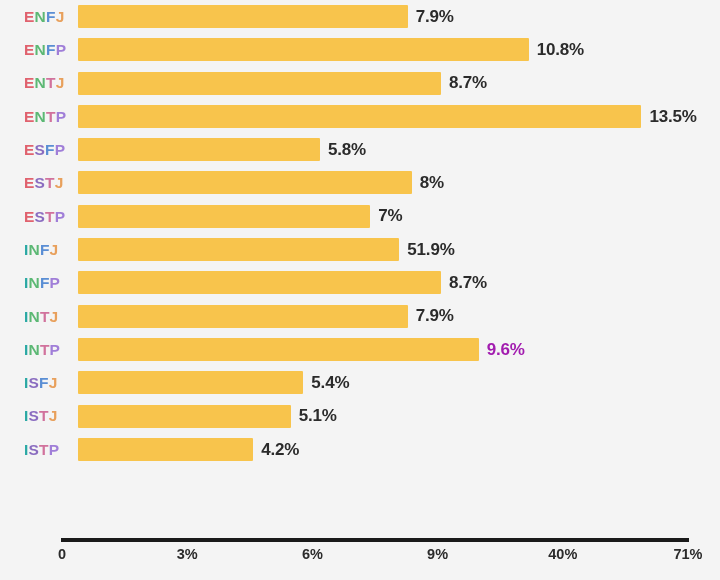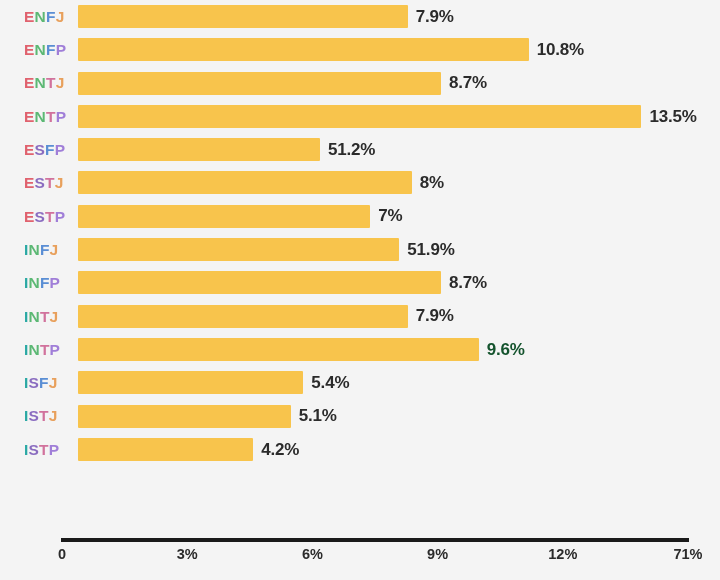--- a/index.html
+++ b/index.html
@@ -127,21 +127,21 @@
         <div class="cat-label"><span style="color: rgb(224, 98, 110);">E</span><span style="color: rgb(92, 184, 116);">N</span><span style="color: rgb(209, 114, 156);">T</span><span style="color: rgb(160, 126, 216);">P</span></div>
         <div class="bar-track">
           <div class="bar" style="width: 563.4px; background: rgb(248, 196, 76);"></div>
           <div class="bar-value" style="left: 571.4px; color: rgb(43, 43, 43);">13.5%</div>
         </div>
       </div>
       <div class="bar-row">
         <div class="cat-label"><span style="color: rgb(224, 98, 110);">E</span><span style="color: rgb(138, 108, 192);">S</span><span style="color: rgb(90, 142, 212);">F</span><span style="color: rgb(160, 126, 216);">P</span></div>
         <div class="bar-track">
           <div class="bar" style="width: 242.053px; background: rgb(248, 196, 76);"></div>
-          <div class="bar-value" style="left: 250.053px; color: rgb(43, 43, 43);">51.2%</div>
+          <div class="bar-value" style="left: 250.053px; color: rgb(43, 43, 43);">5.8%</div>
         </div>
       </div>
       <div class="bar-row">
         <div class="cat-label"><span style="color: rgb(224, 98, 110);">E</span><span style="color: rgb(138, 108, 192);">S</span><span style="color: rgb(209, 114, 156);">T</span><span style="color: rgb(232, 160, 92);">J</span></div>
         <div class="bar-track">
           <div class="bar" style="width: 333.867px; background: rgb(248, 196, 76);"></div>
           <div class="bar-value" style="left: 341.867px; color: rgb(43, 43, 43);">8%</div>
         </div>
       </div>
       <div class="bar-row">
@@ -169,21 +169,21 @@
         <div class="cat-label"><span style="color: rgb(42, 168, 164);">I</span><span style="color: rgb(92, 184, 116);">N</span><span style="color: rgb(209, 114, 156);">T</span><span style="color: rgb(232, 160, 92);">J</span></div>
         <div class="bar-track">
           <div class="bar" style="width: 329.693px; background: rgb(248, 196, 76);"></div>
           <div class="bar-value" style="left: 337.693px; color: rgb(43, 43, 43);">7.9%</div>
         </div>
       </div>
       <div class="bar-row">
         <div class="cat-label"><span style="color: rgb(42, 168, 164);">I</span><span style="color: rgb(92, 184, 116);">N</span><span style="color: rgb(209, 114, 156);">T</span><span style="color: rgb(160, 126, 216);">P</span></div>
         <div class="bar-track">
           <div class="bar" style="width: 400.64px; background: rgb(248, 196, 76);"></div>
-          <div class="bar-value" style="left: 408.64px; color: #14532d;">9.6%</div>
+          <div class="bar-value" style="left: 408.64px; color: #a21caf;">9.6%</div>
         </div>
       </div>
       <div class="bar-row">
         <div class="cat-label"><span style="color: rgb(42, 168, 164);">I</span><span style="color: rgb(138, 108, 192);">S</span><span style="color: rgb(90, 142, 212);">F</span><span style="color: rgb(232, 160, 92);">J</span></div>
         <div class="bar-track">
           <div class="bar" style="width: 225.36px; background: rgb(248, 196, 76);"></div>
           <div class="bar-value" style="left: 233.36px; color: rgb(43, 43, 43);">5.4%</div>
         </div>
       </div>
       <div class="bar-row">
@@ -202,17 +202,17 @@
       </div>
     </div>
 
   <div id="axis-line"></div>
 
   <div id="axis-ticks">
       <div class="tick" style="left: 62px;">0</div>
       <div class="tick" style="left: 187.2px;">3%</div>
       <div class="tick" style="left: 312.4px;">6%</div>
       <div class="tick" style="left: 437.6px;">9%</div>
-      <div class="tick" style="left: 562.8px;">12%</div>
+      <div class="tick" style="left: 562.8px;">40%</div>
       <div class="tick" style="left: 688px;">71%</div>
     </div>
 
 </div>
 
 </body></html>

